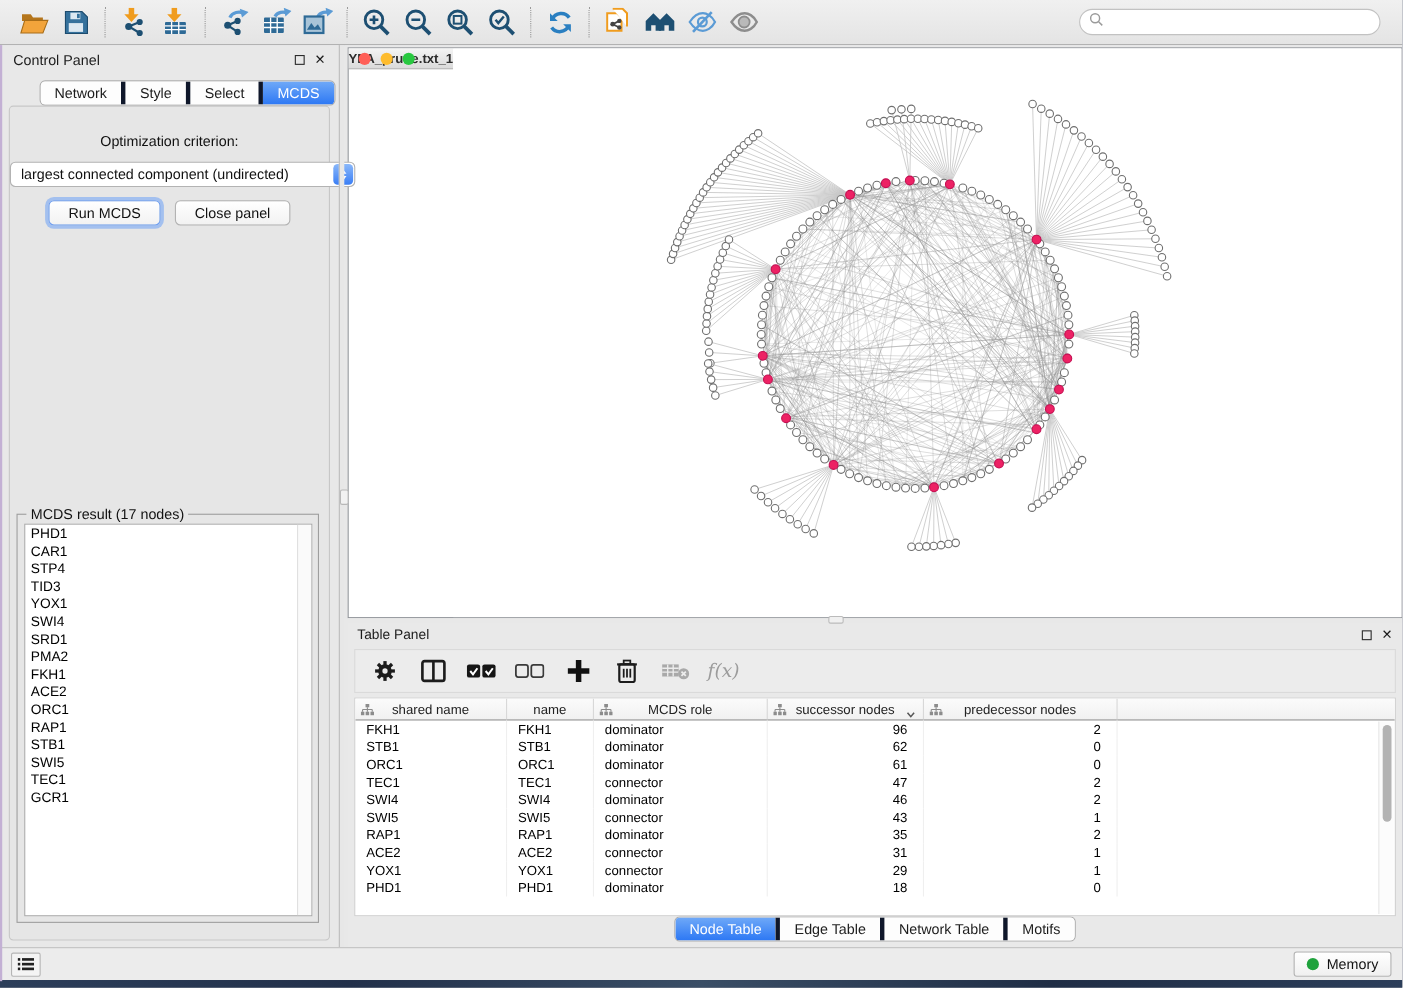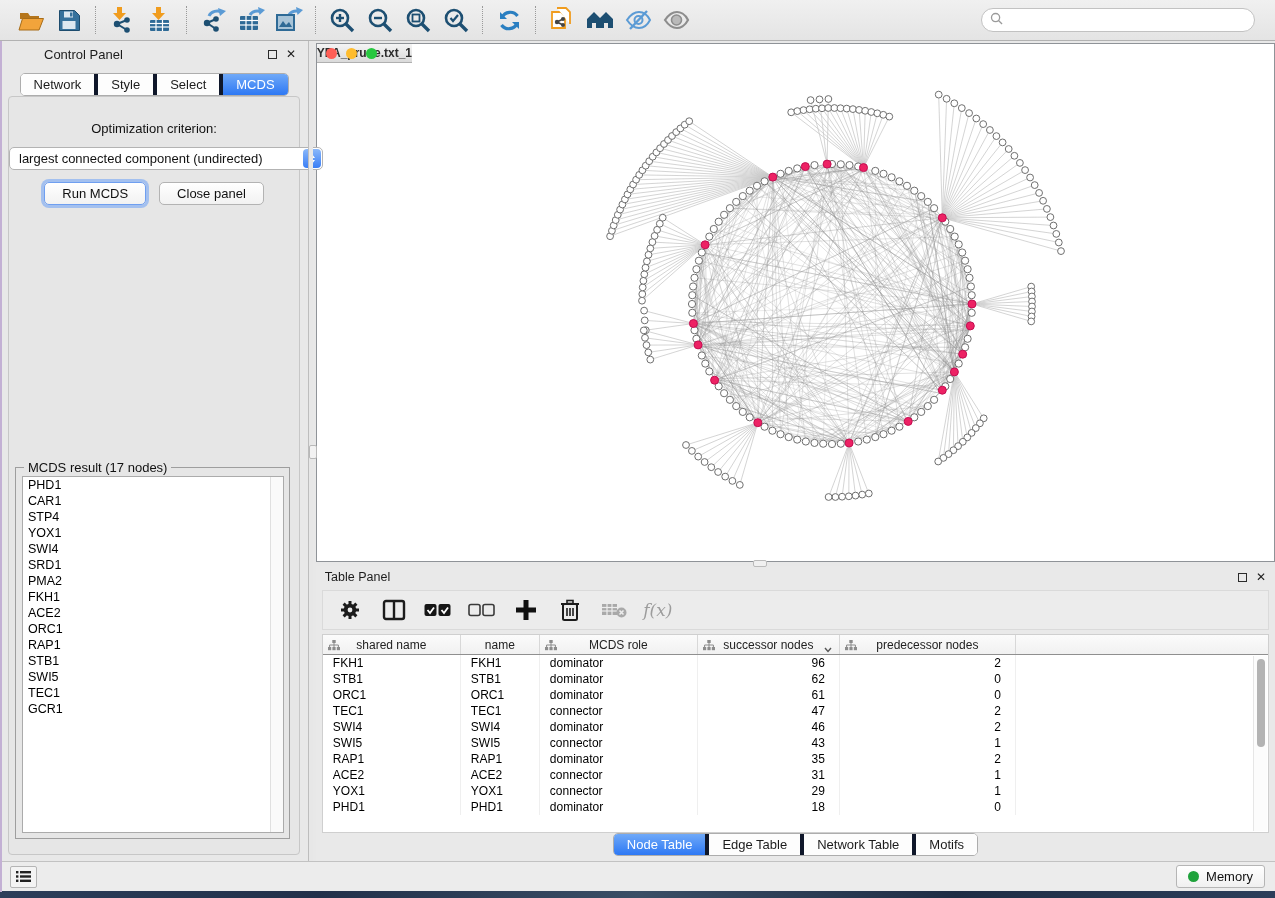--- a/index.html
+++ b/index.html
@@ -19,30 +19,30 @@
      border-radius:12px; display:flex; align-items:center; padding:0 8px; margin-right:8px; }
   .searchbox input { border:none; outline:none; flex:1; font-size:12px; background:transparent; margin-left:5px; }
 
   
   .main { position:absolute; top:41px; left:0; right:0; height:821px; display:flex; background:#e8e8e8; }
   .vsplit { width:6px; background:#e7e7e7; border-left:1px solid #bdbdbd; position:relative; }
   .vgrip { position:absolute; top:404px; left:0px; width:8px; height:14px; background:#f2f2f2;
      border:1px solid #b8b8b8; border-radius:2px; }
 
   
-  .cpanel { width:402px; position:relative; background:#e8e8e8;padding-left:32px; }
+  .cpanel { width:402px; position:relative; background:#e8e8e8; }
   .panel-titlebar { height:26px; display:flex; align-items:center; padding:0 12px; font-size:13px; color:#1c1c1c; }
   .panel-winbtns { margin-left:auto; display:flex; align-items:center; gap:9px; }
   .float-btn { width:9px; height:9px; border:1.5px solid #2b2b2b; }
   .close-btn { font-size:12px; font-weight:bold; color:#1b1b1b; line-height:9px; }
   .seg-ctl { display:flex; background:#fff; border:1px solid #adadad; border-radius:5px; overflow:hidden; }
   .seg { padding:3px 13px; font-size:13px; color:#1c1c1c; border-left:4px solid #0f172a; background:#fdfdfd; cursor:default; }
   .seg:first-child { border-left:none; }
   .seg.active { background:linear-gradient(#6fa9f8,#2d78f4); color:#fff; }
-  .cp-tabs { position:absolute; top:32px; left:0; width:100%; display:flex; justify-content:center; z-index:3; }
+  .cp-tabs { position:absolute; top:32px; left:16px; width:100%; display:flex; justify-content:center; z-index:3; }
   .cp-body { position:absolute; top:55px; left:8px; right:8px; bottom:7px;
      border:1px solid #c7c7c7; border-radius:4px; background:#e6e6e6; }
   .opt-label { text-align:center; margin-top:24px; font-size:13px; color:#111; }
   .select { width:314px; height:23px; margin:11px auto 0 auto; background:#fff; border:1px solid #b3b3b3;
      border-radius:5px; display:flex; align-items:center; font-size:13px; color:#111;
      padding-left:9px; position:relative; }
   .select .stepper { position:absolute; right:1px; top:1px; bottom:1px; width:18px; border-radius:4px;
      background:linear-gradient(#8ab8fa,#3a7ef5); display:flex; flex-direction:column; align-items:center; justify-content:center; gap:2px; }
   .tri-up { width:0; height:0; border-left:3.5px solid transparent; border-right:3.5px solid transparent; border-bottom:4px solid #fff; }
   .tri-dn { width:0; height:0; border-left:3.5px solid transparent; border-right:3.5px solid transparent; border-top:4px solid #fff; }
@@ -294,20 +294,21 @@
           <div class="pushbtn focused">Run MCDS</div>
           <div class="pushbtn">Close panel</div>
         </div>
         <div class="mcds-group">
           <div class="mcds-title">MCDS result (17 nodes)</div>
           <div class="mcds-list" id="mcds-list">
 
           <div class="mcds-item">PHD1</div>
               <div class="mcds-item">CAR1</div>
               <div class="mcds-item">STP4</div>
+              <div class="mcds-item">TID3</div>
               <div class="mcds-item">YOX1</div>
               <div class="mcds-item">SWI4</div>
               <div class="mcds-item">SRD1</div>
               <div class="mcds-item">PMA2</div>
               <div class="mcds-item">FKH1</div>
               <div class="mcds-item">ACE2</div>
               <div class="mcds-item">ORC1</div>
               <div class="mcds-item">RAP1</div>
               <div class="mcds-item">STB1</div>
               <div class="mcds-item">SWI5</div>

